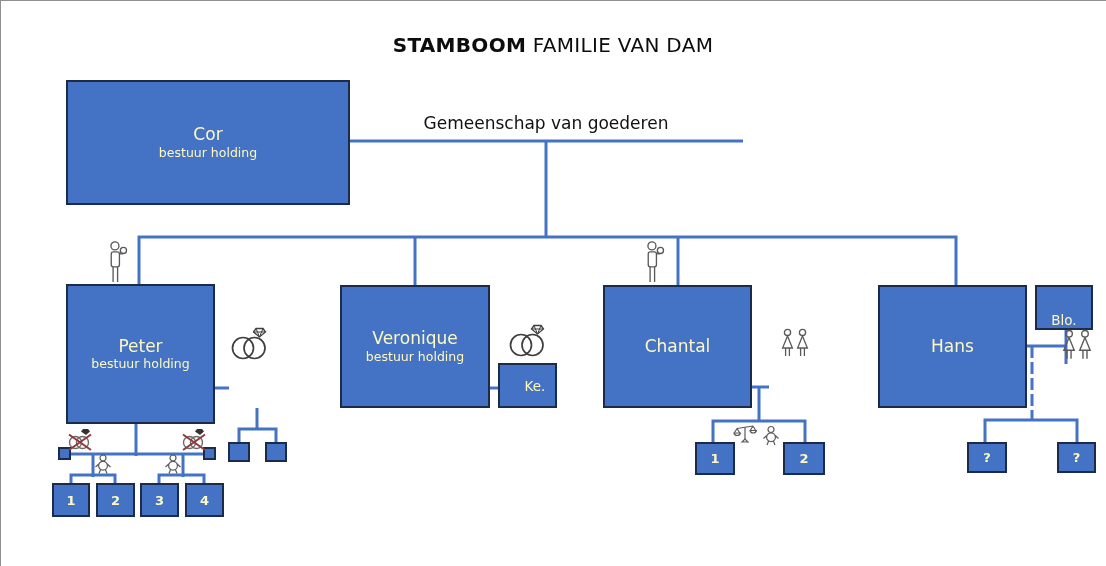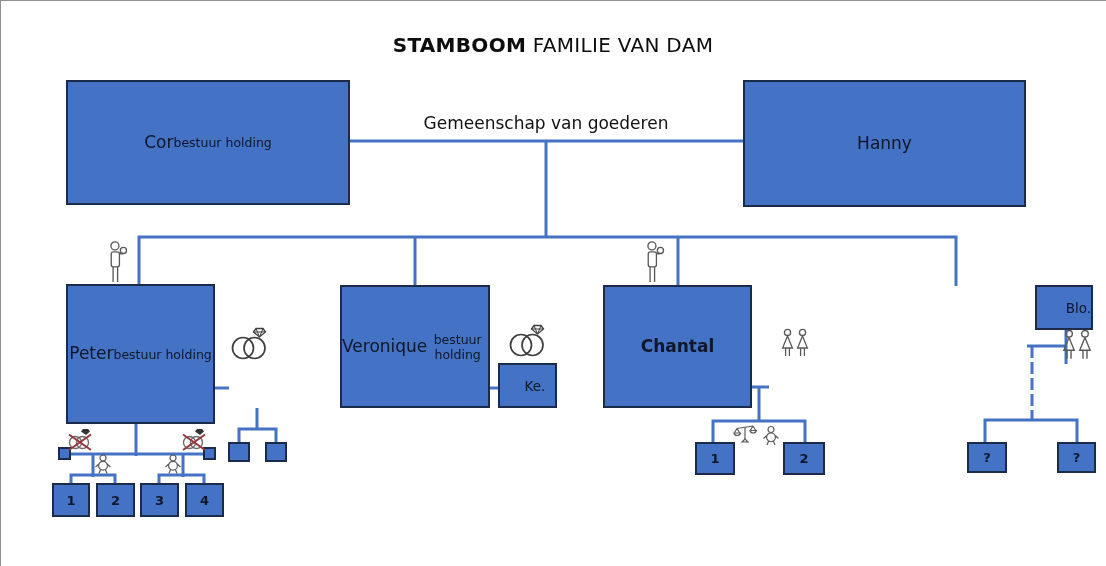--- a/index.html
+++ b/index.html
@@ -28,21 +28,21 @@
     position:absolute;top:113px;left:396px;width:300px;text-align:center;
     font-size:17px;color:#111;
   }
 
   svg.lines{position:absolute;top:0;left:0;z-index:1;}
   .ln{fill:none;stroke:var(--line);stroke-width:3;}
   .ln.dashed{stroke-dasharray:12 4;}
 
   .box{
     position:absolute;background:var(--box_fill);border:2px solid var(--box_border);
-    color:#0f172a;display:flex;flex-direction:row;align-items:center;justify-content:center;
+    color:#fef9c3;display:flex;flex-direction:column;align-items:center;justify-content:center;
     box-sizing:border-box;z-index:2;text-align:center;
   }
   .box .nm{font-size:17px;line-height:1.15;}
   .box .sub{font-size:12.5px;line-height:1.2;}
   .box.small{font-size:13.5px;}
   .box.child{font-size:13px;font-weight:600;}
   .sq{
     position:absolute;background:var(--box_fill);border:2px solid var(--box_border);
     box-sizing:border-box;z-index:2;
   }
@@ -134,34 +134,34 @@
         <path d="M4.8,10 L1.5,13 M13.2,10 L16.5,13"></path>
         <path d="M6.6,15.6 L5,19.4 M11.4,15.6 L13,19.4"></path>
       </g>
     </defs>
   </svg>
 
   <div class="box" style="left:66px;top:80px;width:284px;height:125px;">
     <div class="nm">Cor</div>
     <div class="sub">bestuur holding</div>
   </div>
-  <div class="box" style="left:743px;top:80px;width:283px;height:127px;">
-    <div class="nm">Hanny</div>
-  </div>
 
   <div class="box" style="left:66px;top:284px;width:149px;height:140px;">
     <div class="nm">Peter</div>
     <div class="sub">bestuur holding</div>
   </div>
   <div class="box" style="left:340px;top:285px;width:150px;height:123px;">
     <div class="nm">Veronique</div>
     <div class="sub">bestuur holding</div>
   </div>
-  <div class="box" style="left:603px;top:285px;width:149px;height:123px;font-weight:bold;">
+  <div class="box" style="left:603px;top:285px;width:149px;height:123px;">
     <div class="nm">Chantal</div>
+  </div>
+  <div class="box" style="left:878px;top:285px;width:149px;height:123px;">
+    <div class="nm">Hans</div>
   </div>
 
   <div class="box small" style="left:498px;top:363px;width:59px;height:45px;padding-left:15px;">
     <span>Ke.</span>
   </div>
   <div class="box small" style="left:1035px;top:285px;width:58px;height:45px;justify-content:flex-end;">
     <span>Blo.</span>
   </div>
 
   <div class="sq" style="left:58px;top:447px;width:13px;height:13px;"></div>

